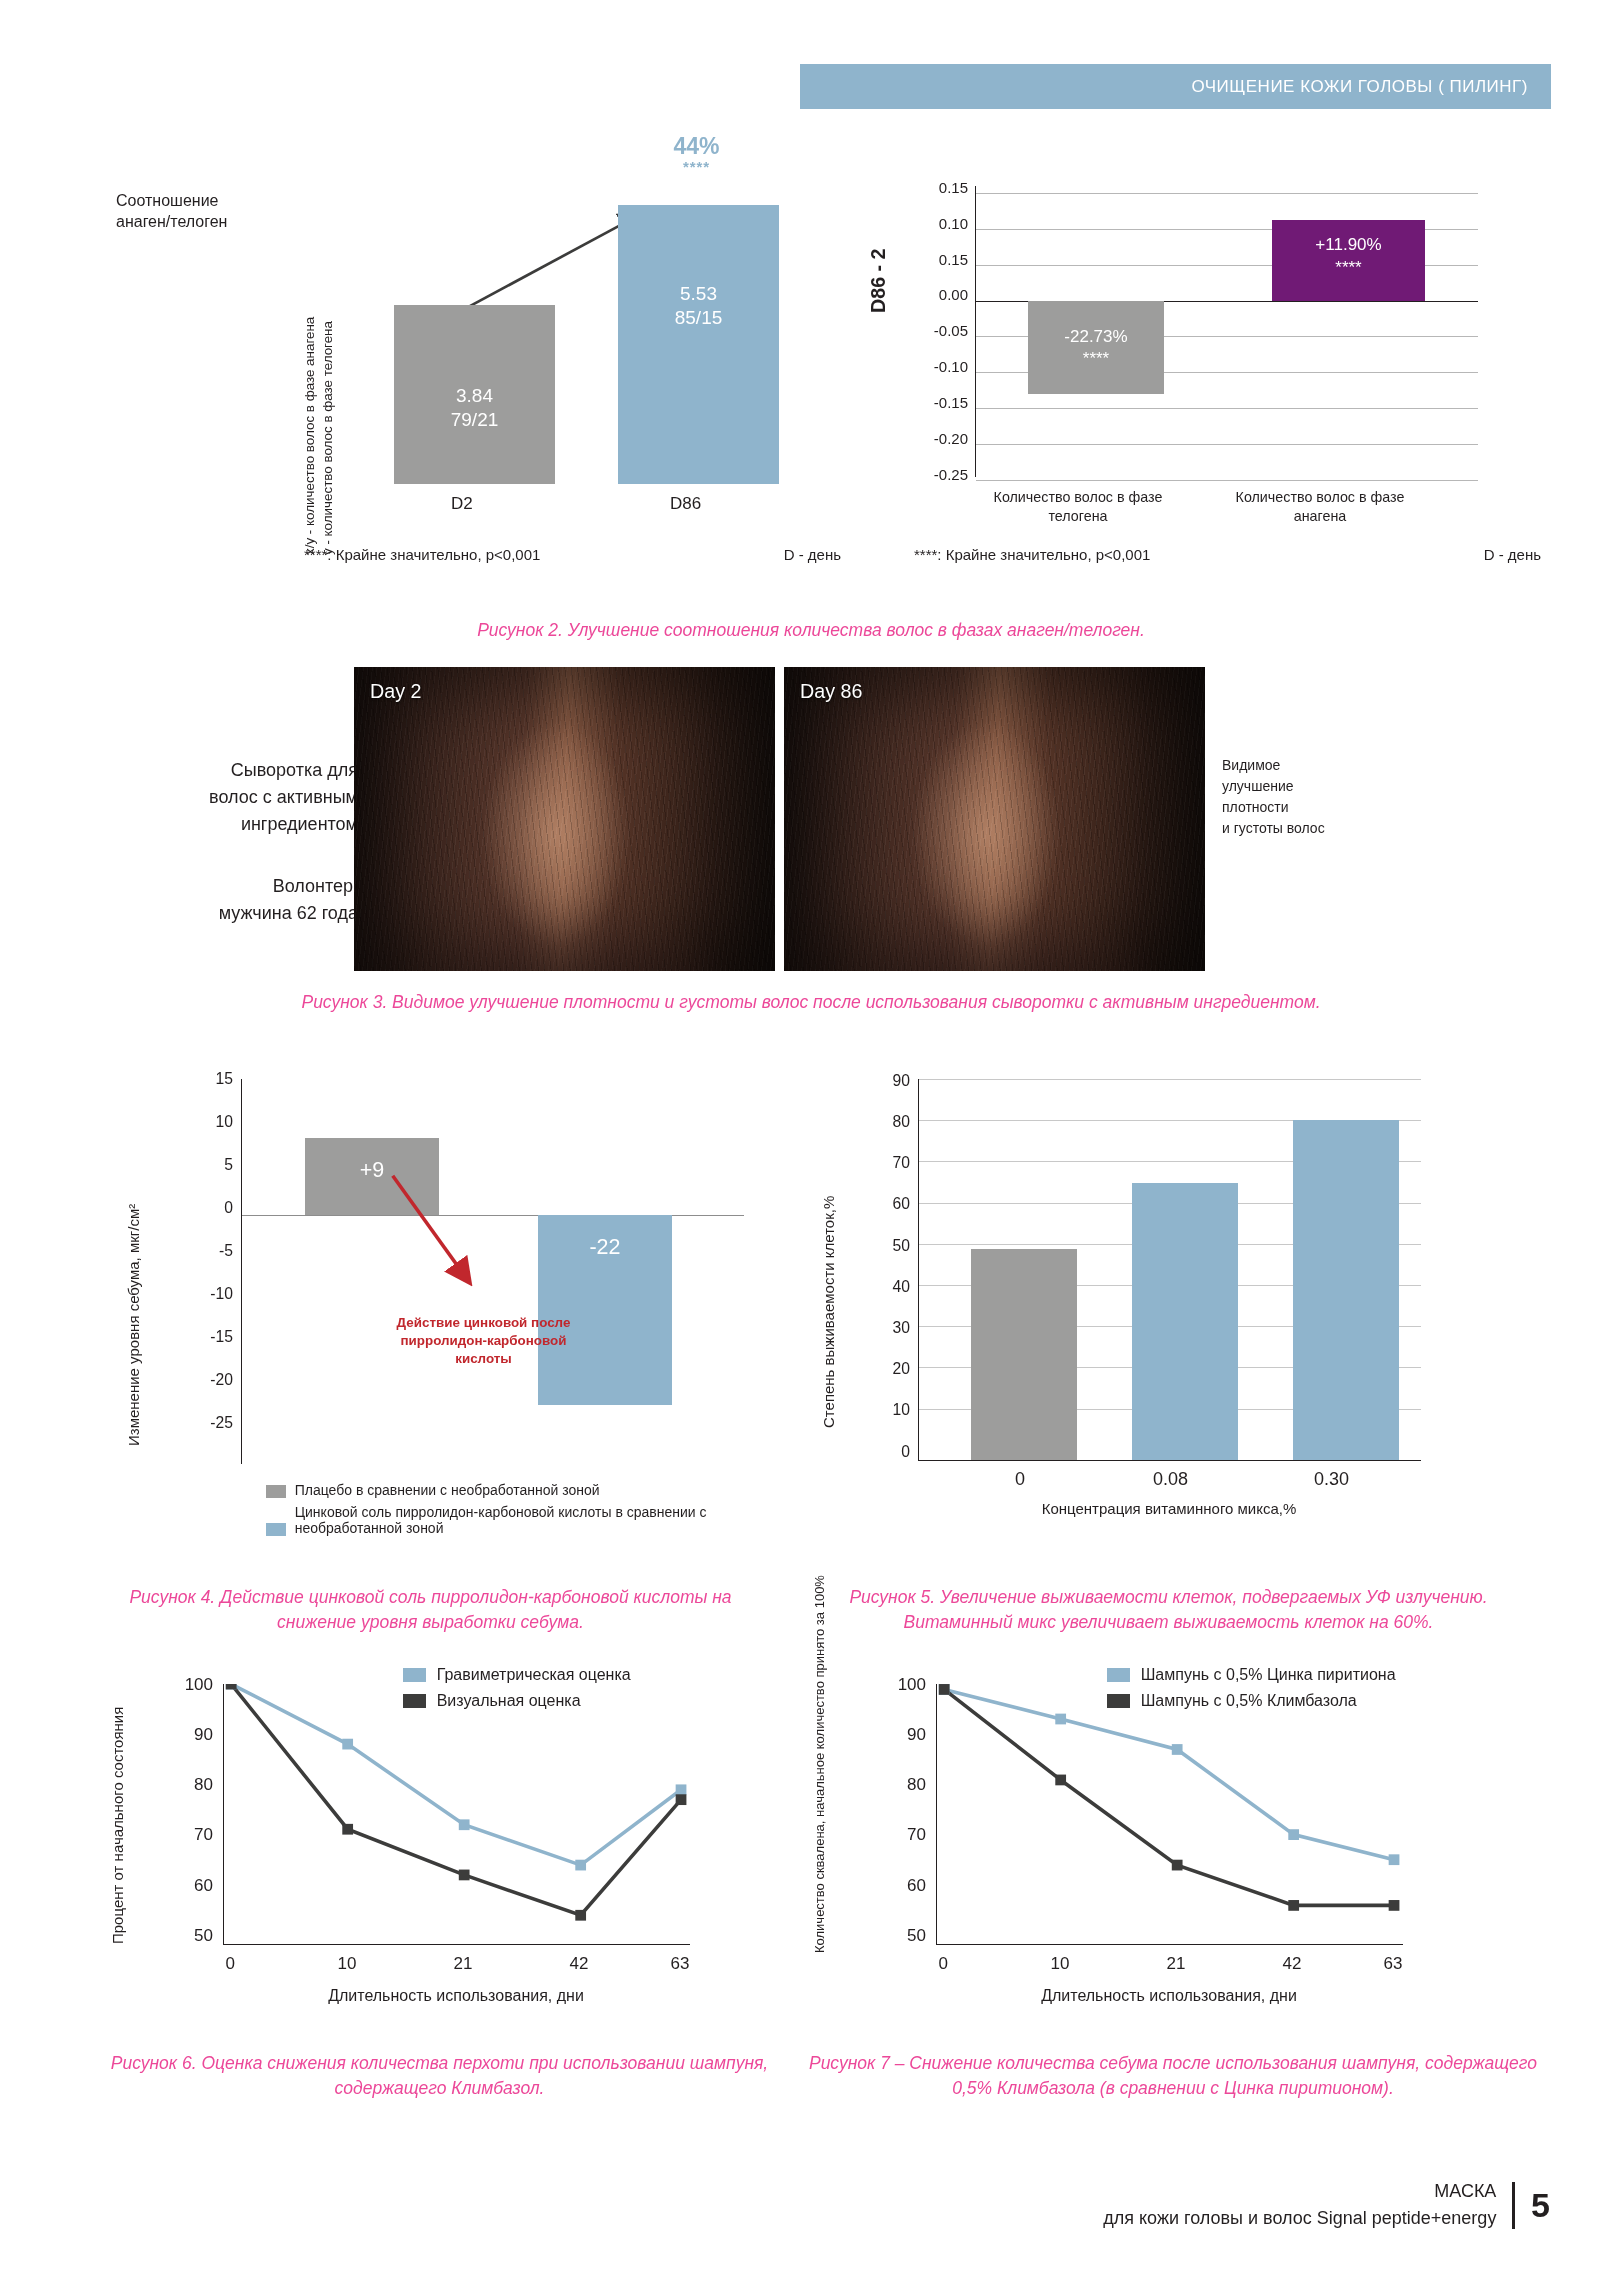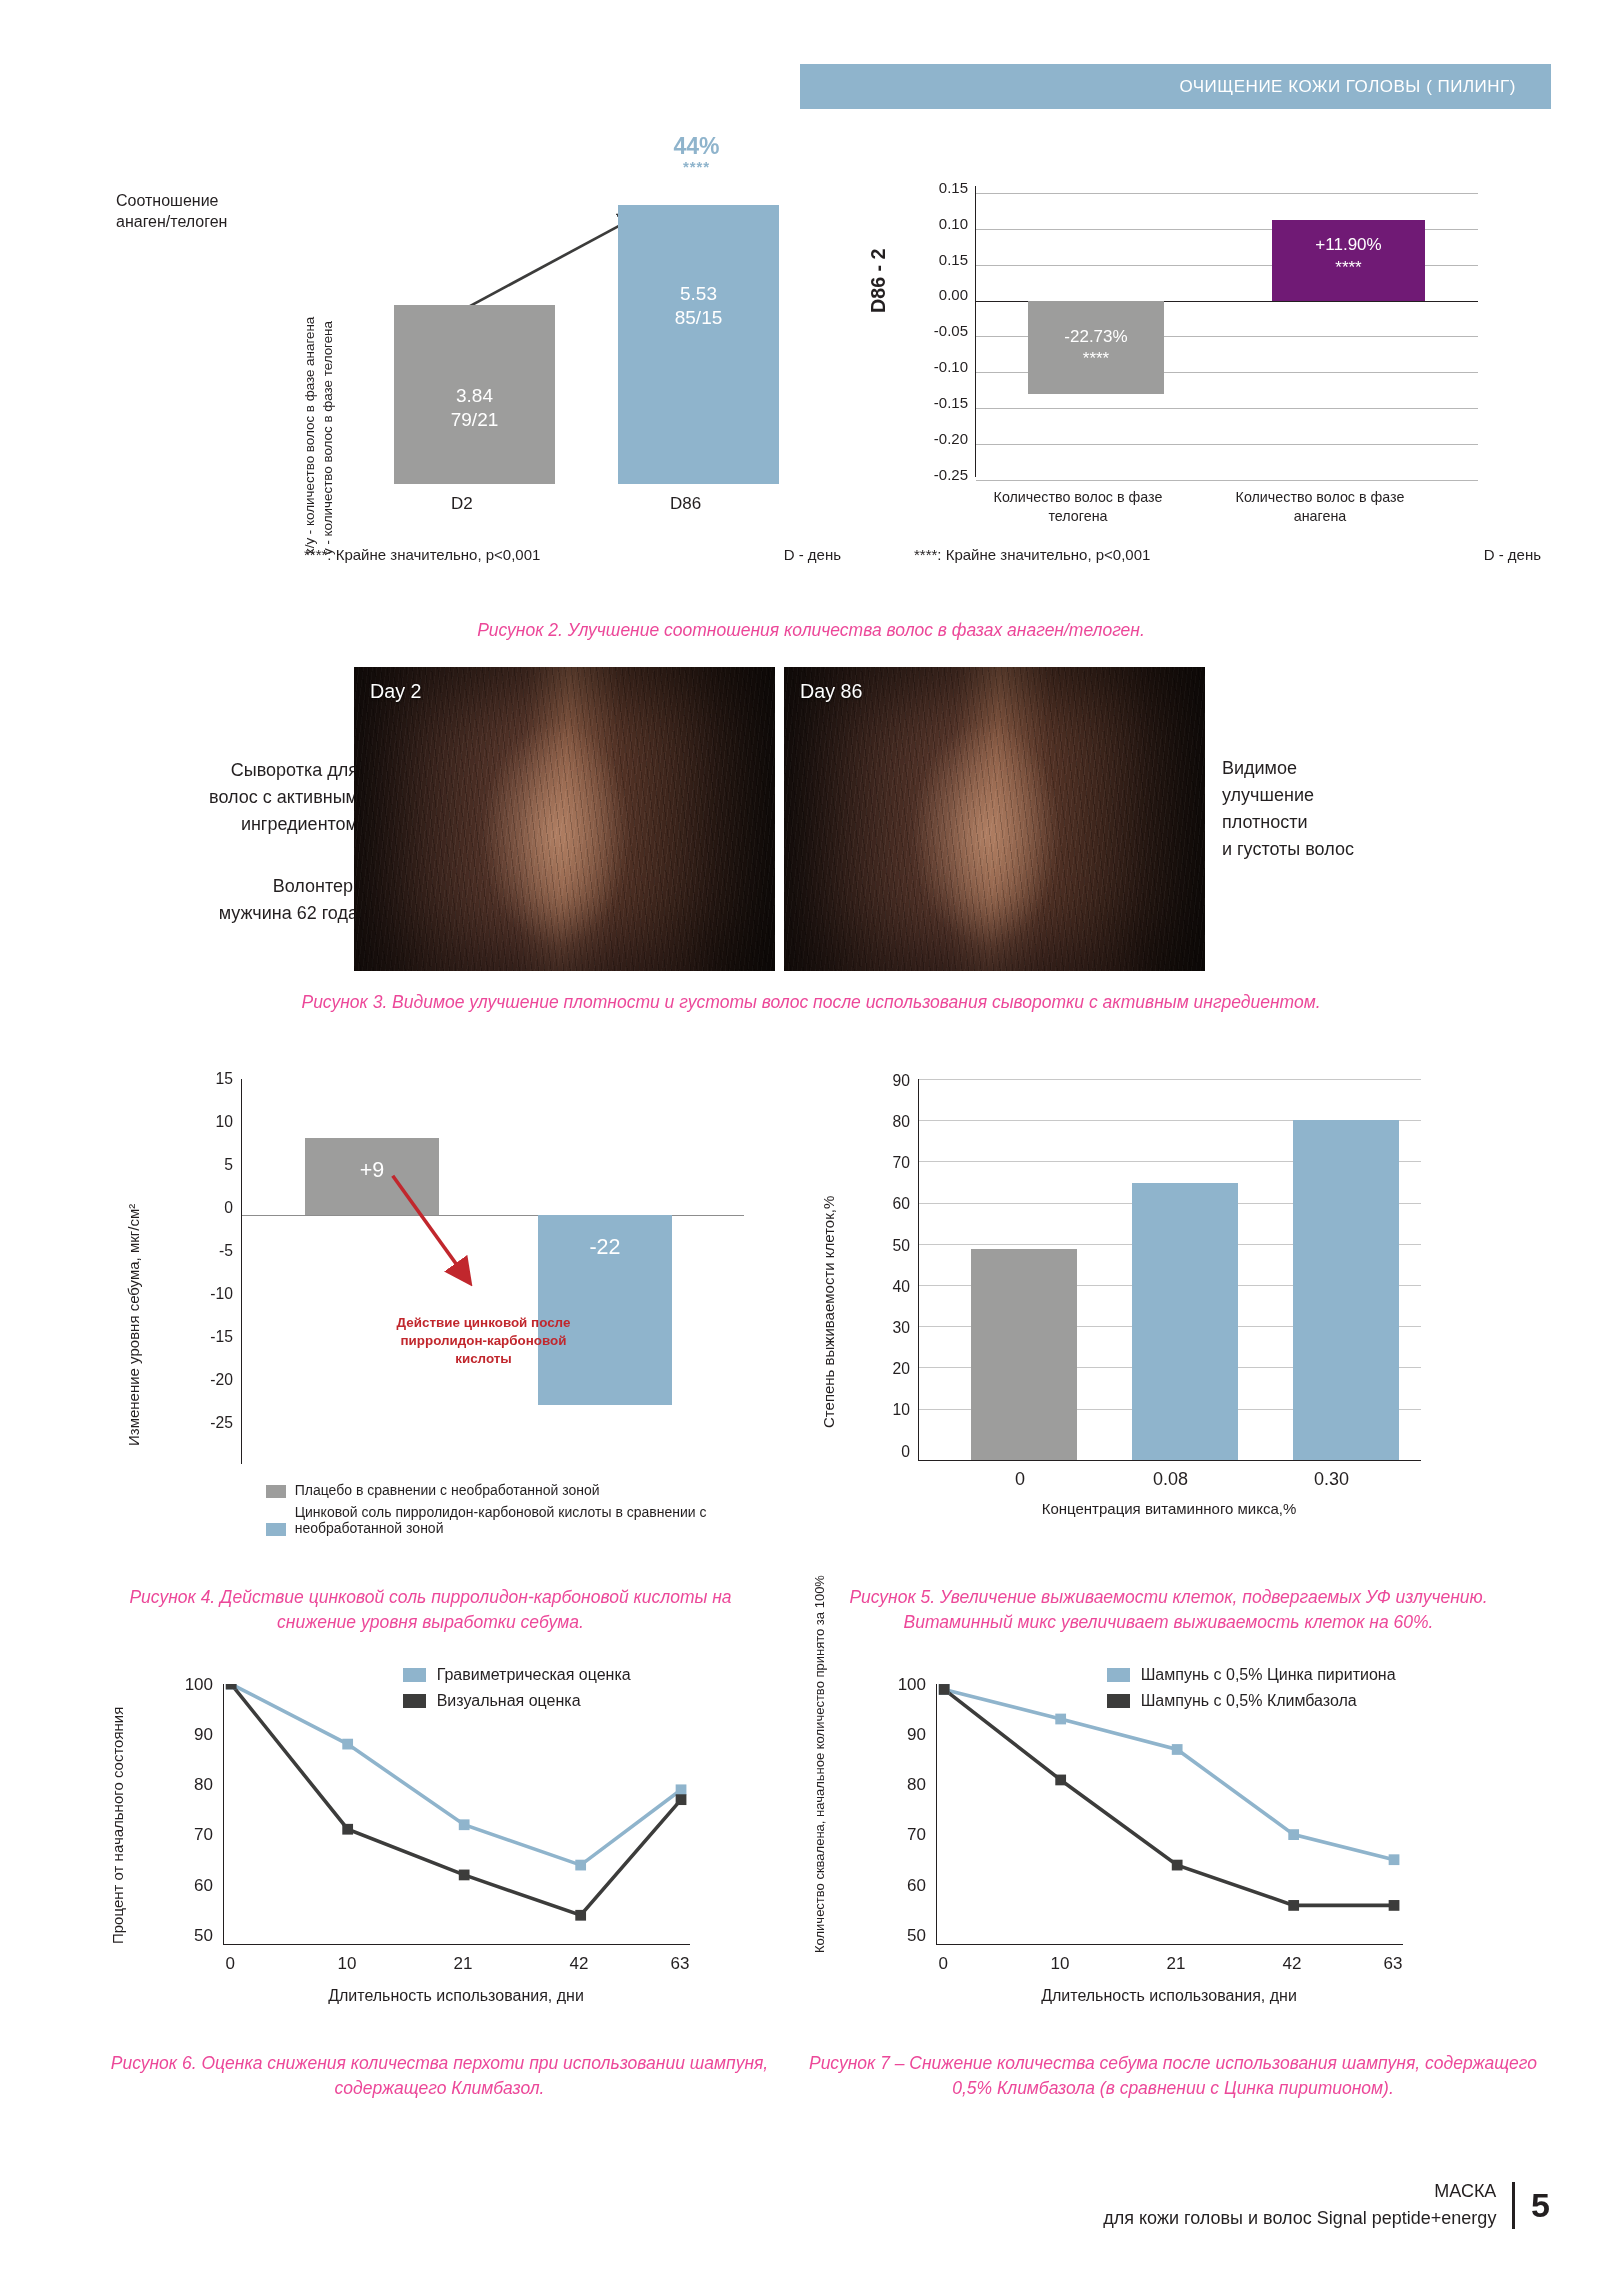--- a/index.html
+++ b/index.html
@@ -7,21 +7,21 @@
     width:1622px;height:2293px;background:#ffffff;
     font-family:"Liberation Sans", sans-serif;
     color:#231f20;position:relative;overflow:hidden;
   }
   .page{position:relative;width:1622px;height:2293px;}
 
   
   .header-band{
     position:absolute;left:800px;top:64px;width:751px;height:45px;
     background:#8fb4cc;color:#ffffff;display:flex;align-items:center;
-    justify-content:flex-end;padding-right:35px;box-sizing:border-box;
+    justify-content:flex-end;padding-right:23px;box-sizing:border-box;
     font-size:17px;letter-spacing:0.5px;
   }
 
   
   .caption{
     font-style:italic;font-size:17.5px;color:#ec4899;text-align:center;line-height:1.45;
   }
 
   
   .fig2{position:absolute;left:0;top:179px;width:1622px;height:421px;}
@@ -115,21 +115,21 @@
     position:absolute;left:16px;top:12.5px;color:#ffffff;font-size:19.7px;
     text-shadow:0 0.9px 2.7px rgba(0,0,0,.8);
   }
   .f3-left-text{
     position:absolute;left:134px;top:90px;width:224px;text-align:right;font-size:18px;line-height:1.5;
   }
   .f3-left-text2{
     position:absolute;left:134px;top:206px;width:224px;text-align:right;font-size:18px;line-height:1.5;
   }
   .f3-right-text{
-    position:absolute;left:1222px;top:88px;width:233px;font-size:18px;line-height:1.5;
+    position:absolute;left:1222px;top:88px;width:233px;font-size:14px;line-height:1.5;
   }
   .fig3-caption{position:absolute;left:0;top:990px;width:1622px;}
 
   
   .fig45{position:absolute;left:0;top:1070px;width:1622px;height:448px;}
 
   
   .f4{position:absolute;left:116px;top:0;width:708px;height:448px;}
   .f4-ylabel{
     position:absolute;left:9px;top:376px;font-size:15px;transform:rotate(-90deg);

